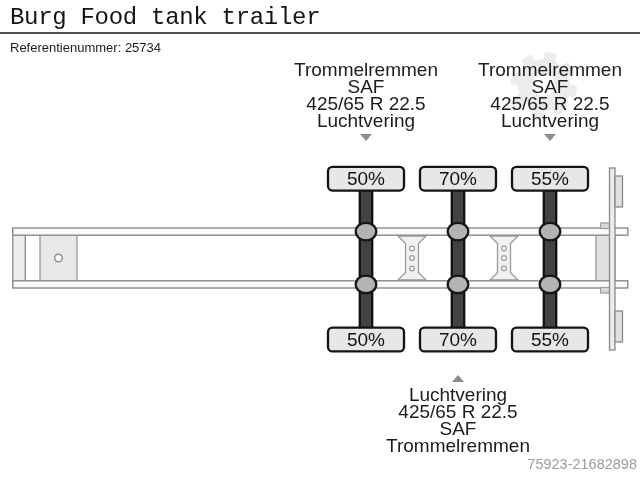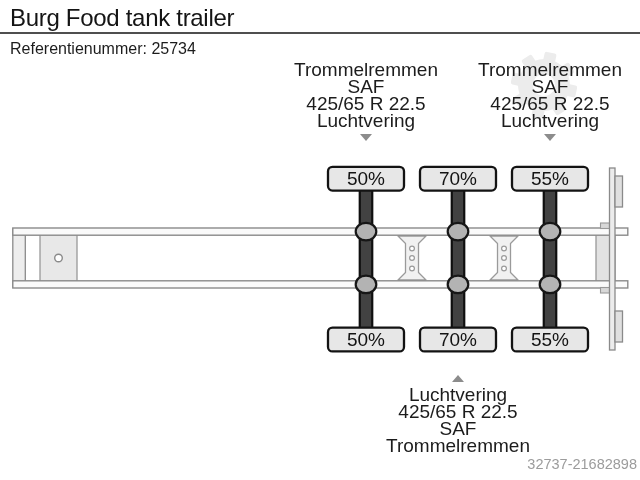--- a/index.html
+++ b/index.html
@@ -5,28 +5,28 @@
   html,body{margin:0;padding:0;}
   body{
     width:640px;height:480px;position:relative;overflow:hidden;
     background:#ffffff;
     font-family:"Liberation Sans", sans-serif;
     color:#1c1c1c;
   }
   
   .page-title{
     position:absolute;left:10px;top:4px;z-index:2;
-    font-size:24px;font-weight:400;letter-spacing:-0.3px;color:#141414;
+    font-size:24px;font-weight:400;letter-spacing:-0.3px;color:#141414;font-family:Liberation Mono, monospace;
   }
   .title-divider{
     position:absolute;left:0;top:32px;width:640px;height:2px;background:#4f4f4f;z-index:2;
   }
   .reference{
     position:absolute;left:10px;top:40px;z-index:2;
-    font-size:16px;color:#1c1c1c;
+    font-size:13px;color:#1c1c1c;
   }
   
   .spec{
     position:absolute;width:170px;text-align:center;z-index:2;
     font-size:19px;line-height:17px;color:#1c1c1c;
   }
   .spec-top-left{left:281px;top:61px;}
   .spec-top-right{left:465px;top:61px;}
   .spec-bottom{left:373px;top:375px;}
   .arrow-down{
@@ -147,13 +147,13 @@
 
   <rect x="543.75" y="189.5" width="12.5" height="140" fill="#424242" stroke="#0f0f0f" stroke-width="2.2"></rect>
   <ellipse cx="550" cy="231.6" rx="10.3" ry="8.8" fill="#b3b3b3" stroke="#161616" stroke-width="2.2"></ellipse>
   <ellipse cx="550" cy="284.4" rx="10.3" ry="8.8" fill="#b3b3b3" stroke="#161616" stroke-width="2.2"></ellipse>
   <rect x="512" y="166.8" width="76" height="23.8" rx="4.5" fill="#e7e7e7" stroke="#131313" stroke-width="2.3"></rect>
   <text x="550" y="185">55%</text>
   <rect x="512" y="327.6" width="76" height="23.8" rx="4.5" fill="#e7e7e7" stroke="#131313" stroke-width="2.3"></rect>
   <text x="550" y="346">55%</text>
 </svg>
 
-<div class="listing-id">32737-21682898</div>
+<div class="listing-id">75923-21682898</div>
 
 </body></html>

